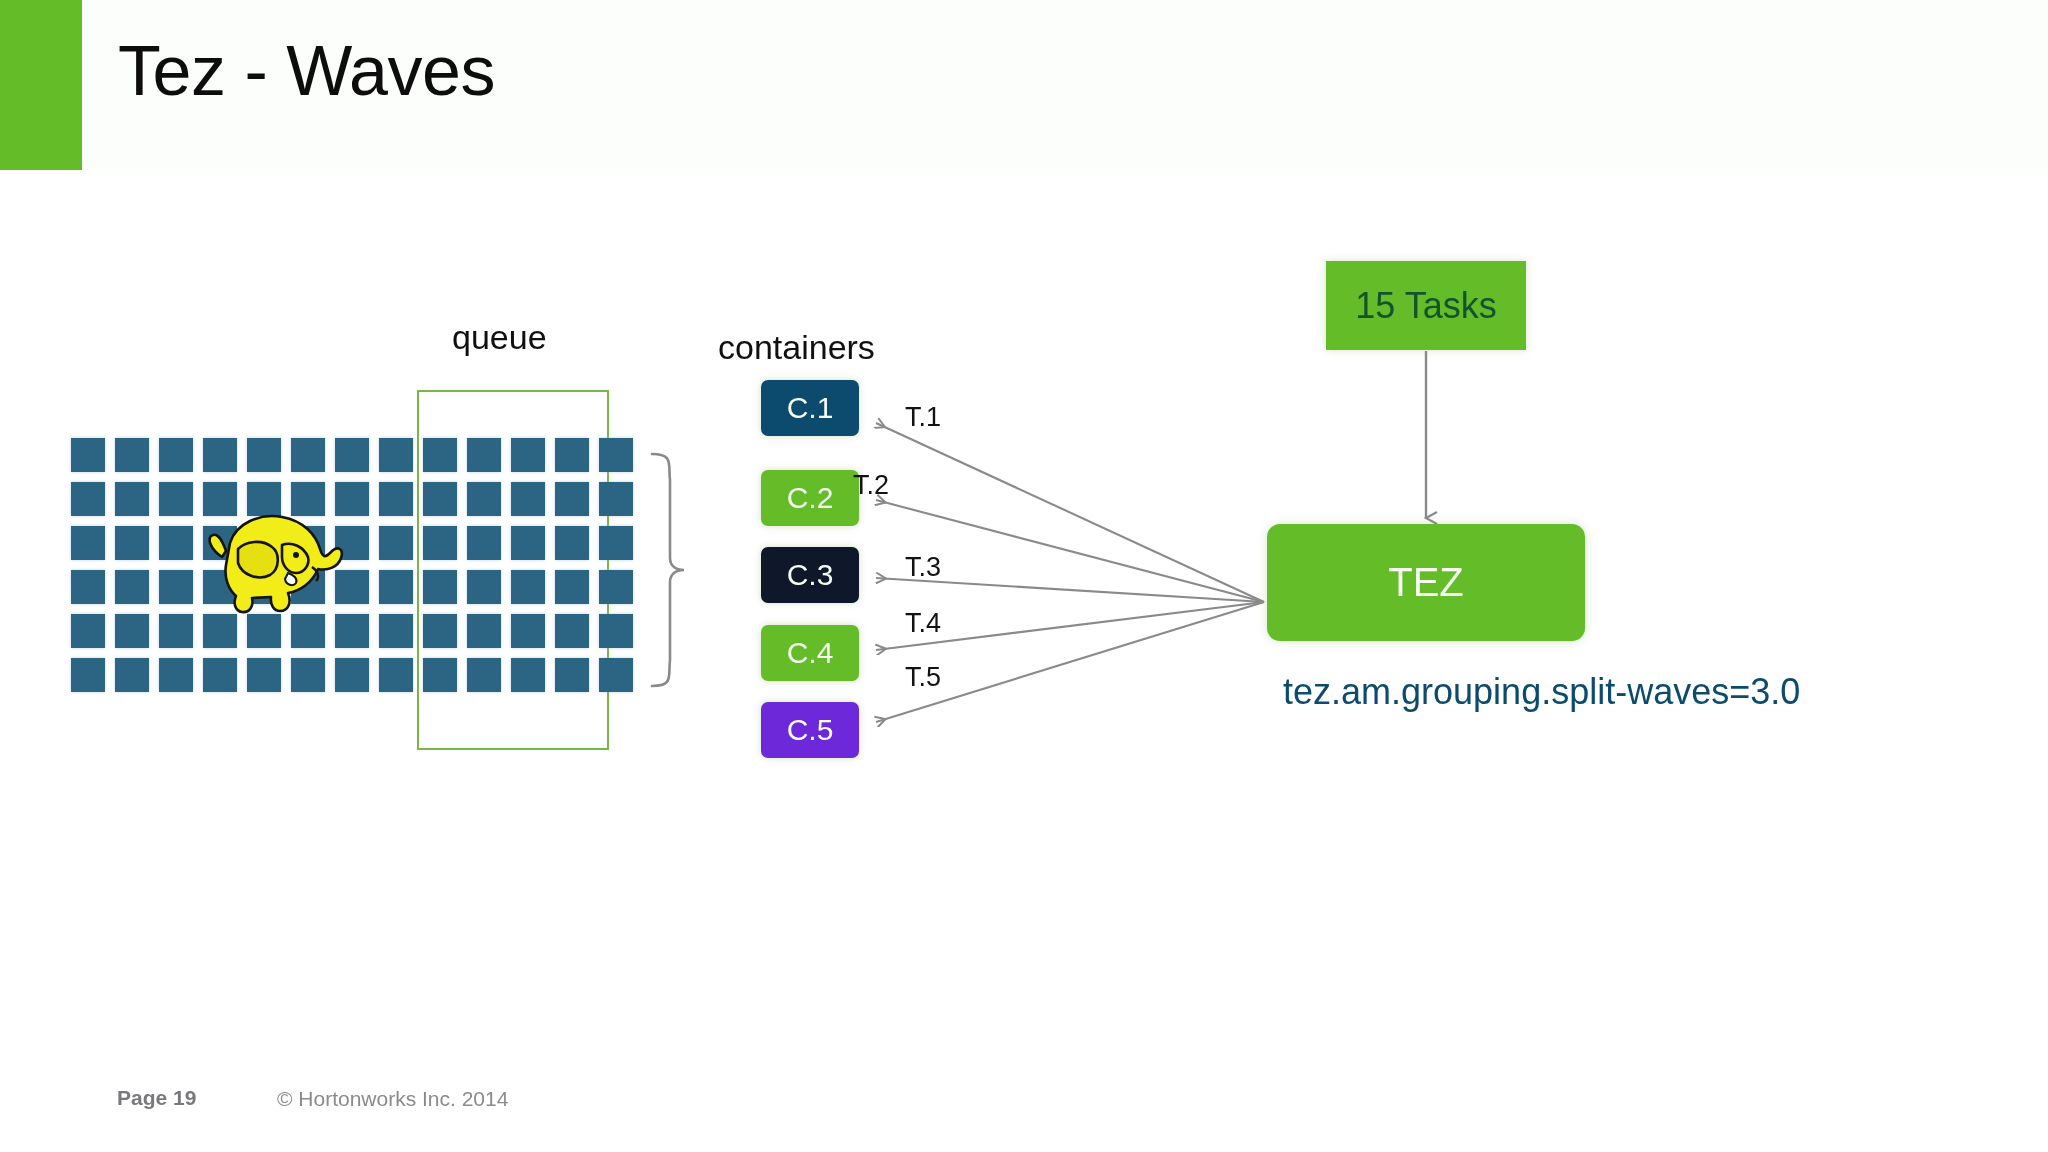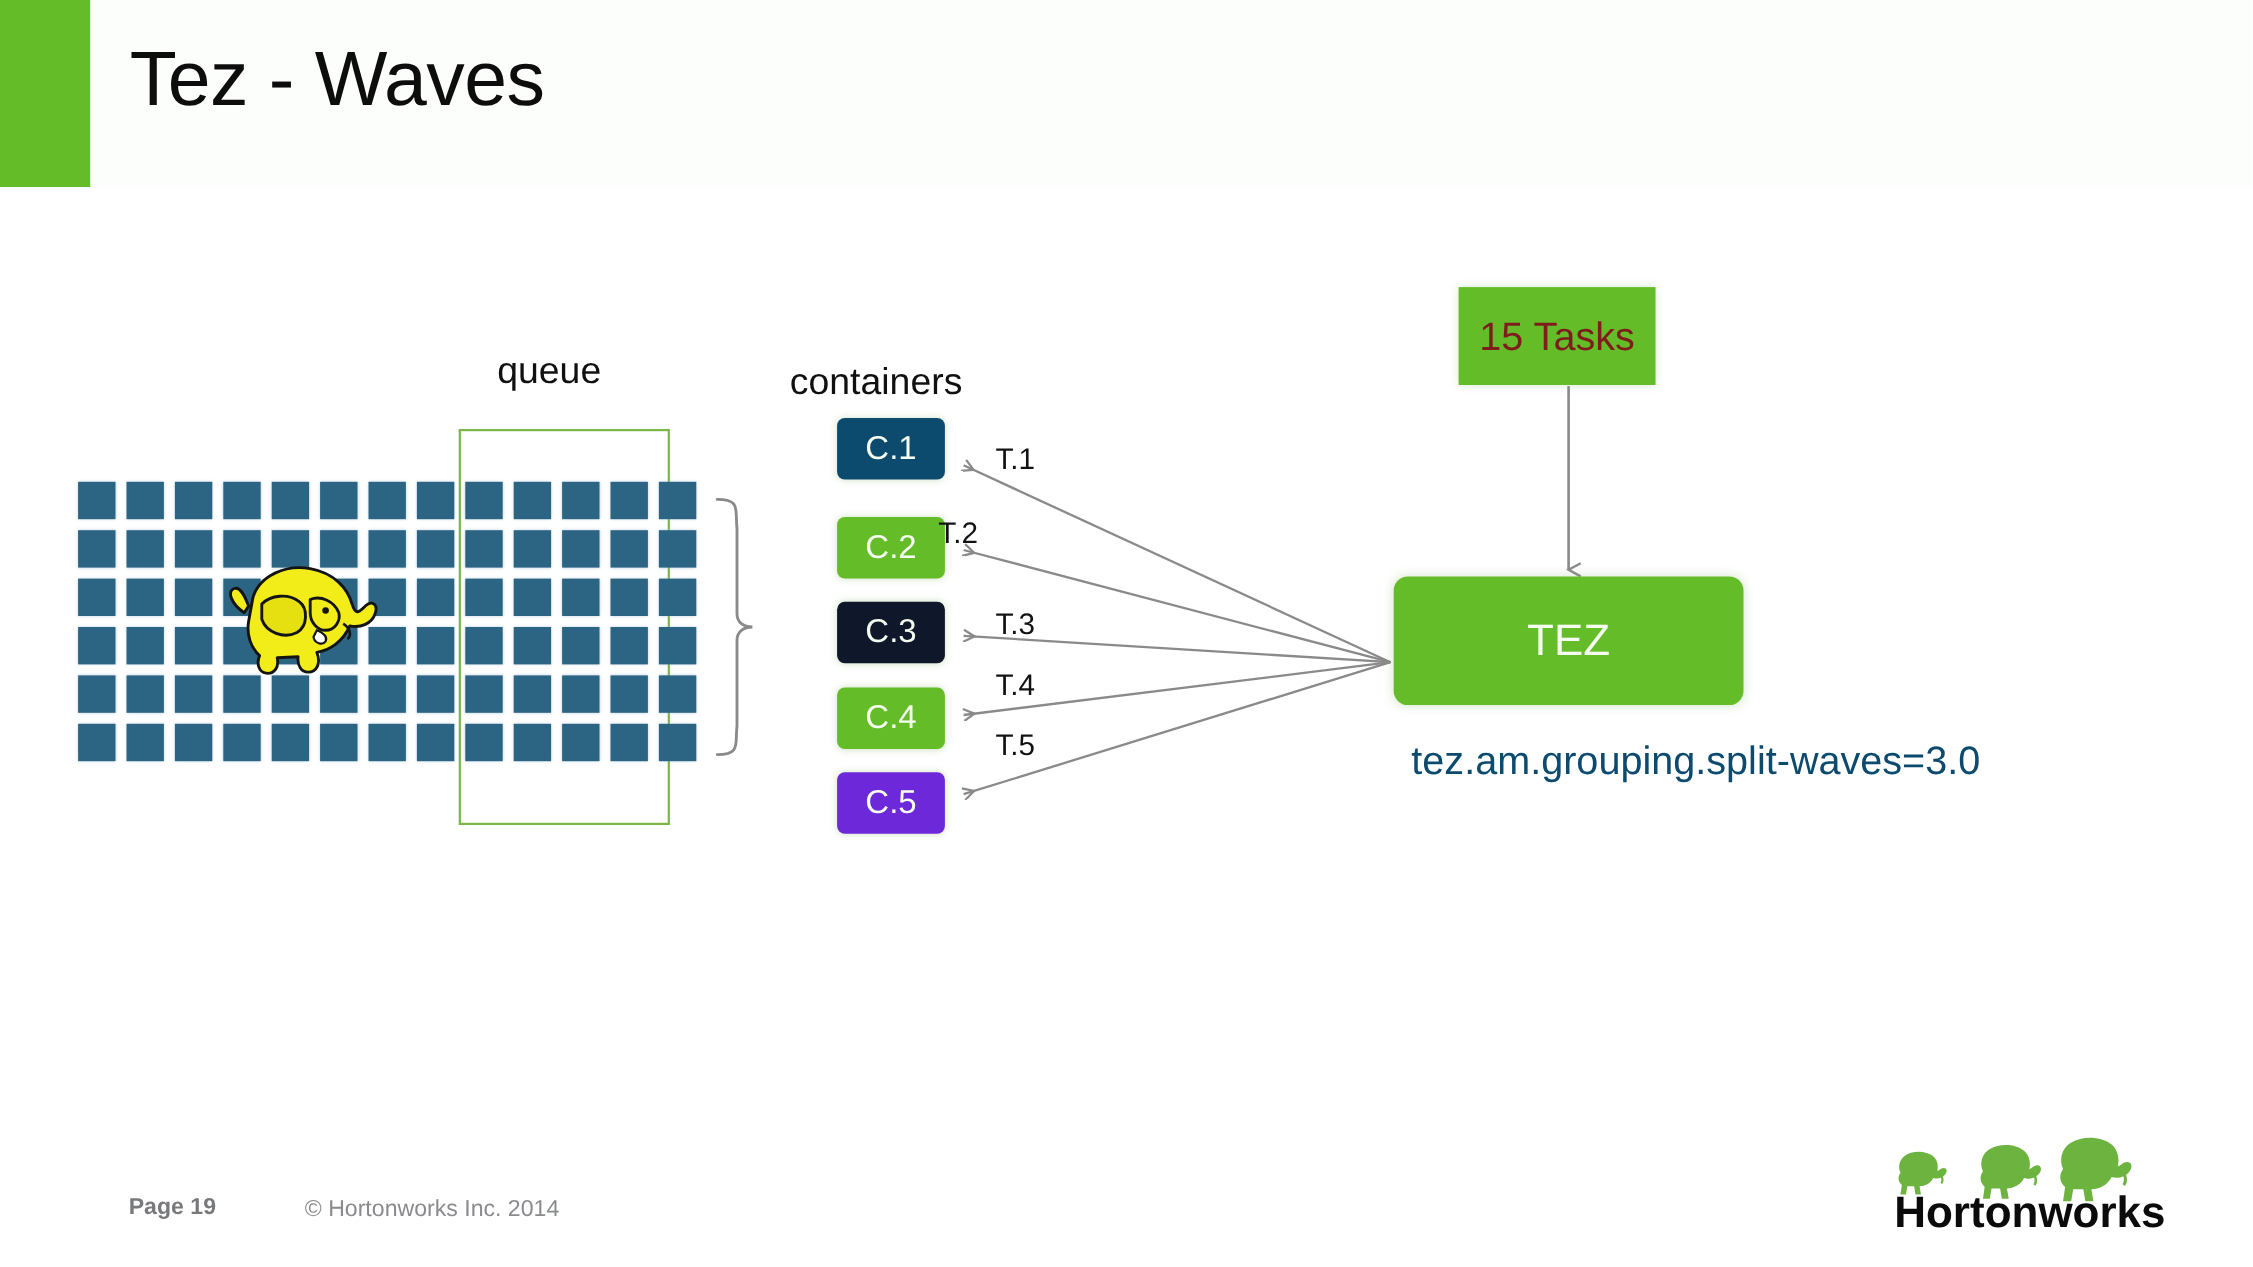--- a/index.html
+++ b/index.html
@@ -130,24 +130,24 @@
     width: 2048px;
     height: 1152px;
     pointer-events: none;
   }
 
   
   #tasks-box {
     position: absolute;
     left: 1326px;
     top: 261px;
-    width: 179px;
+    width: 200px;
     height: 89px;
     background: #65bc29;
-    color: #7f1d1d;
+    color: #14532d;
     font-size: 36px;
     display: flex;
     align-items: center;
     justify-content: center;
     box-shadow: 0 0 8px rgba(120,170,90,0.3);
   }
   #tez-box {
     position: absolute;
     left: 1267px;
     top: 524px;
@@ -353,39 +353,14 @@
       <div class="task-label" style="left: 905px; top: 662px;">T.5</div>
     </div>
 
   <div id="tasks-box">15 Tasks</div>
   <div id="tez-box">TEZ</div>
   <div id="config-text">tez.am.grouping.split-waves=3.0</div>
 
   <div id="page-number">Page 19</div>
   <div id="copyright">© Hortonworks Inc. 2014</div>
 
-  <div id="hw-logo">
-    <svg viewBox="0 0 250 98" width="250" height="98" aria-hidden="true">
-      <g fill="#6db33f">
-        <g transform="translate(4,18) scale(0.62)">
-          <path d="M6 42 C2 34 4 22 14 16 C26 9 44 10 54 18 C60 23 62 32 60 40
-                   L66 36 C72 33 76 38 72 44 C68 50 60 52 54 50 C50 58 42 62 34 62
-                   L36 74 L28 74 L26 62 L16 62 L14 74 L6 74 L8 60 C2 54 2 48 6 42 Z"></path>
-          <path d="M60 40 C66 44 70 52 66 58" stroke="#6db33f" stroke-width="3" fill="none"></path>
-        </g>
-        <g transform="translate(78,10) scale(0.78)">
-          <path d="M6 42 C2 34 4 22 14 16 C26 9 44 10 54 18 C60 23 62 32 60 40
-                   L66 36 C72 33 76 38 72 44 C68 50 60 52 54 50 C50 58 42 62 34 62
-                   L36 74 L28 74 L26 62 L16 62 L14 74 L6 74 L8 60 C2 54 2 48 6 42 Z"></path>
-          <path d="M60 40 C66 44 70 52 66 58" stroke="#6db33f" stroke-width="3" fill="none"></path>
-        </g>
-        <g transform="translate(150,2) scale(0.92)">
-          <path d="M6 42 C2 34 4 22 14 16 C26 9 44 10 54 18 C60 23 62 32 60 40
-                   L66 36 C72 33 76 38 72 44 C68 50 60 52 54 50 C50 58 42 62 34 62
-                   L36 74 L28 74 L26 62 L16 62 L14 74 L6 74 L8 60 C2 54 2 48 6 42 Z"></path>
-          <path d="M60 40 C66 44 70 52 66 58" stroke="#6db33f" stroke-width="3" fill="none"></path>
-        </g>
-      </g>
-      <text x="2" y="93" font-family="'Liberation Sans', sans-serif" font-size="40" font-weight="bold" fill="#0b0b0b">Hortonworks</text>
-    </svg>
-  </div>
 
 </div>
 
 </body></html>

